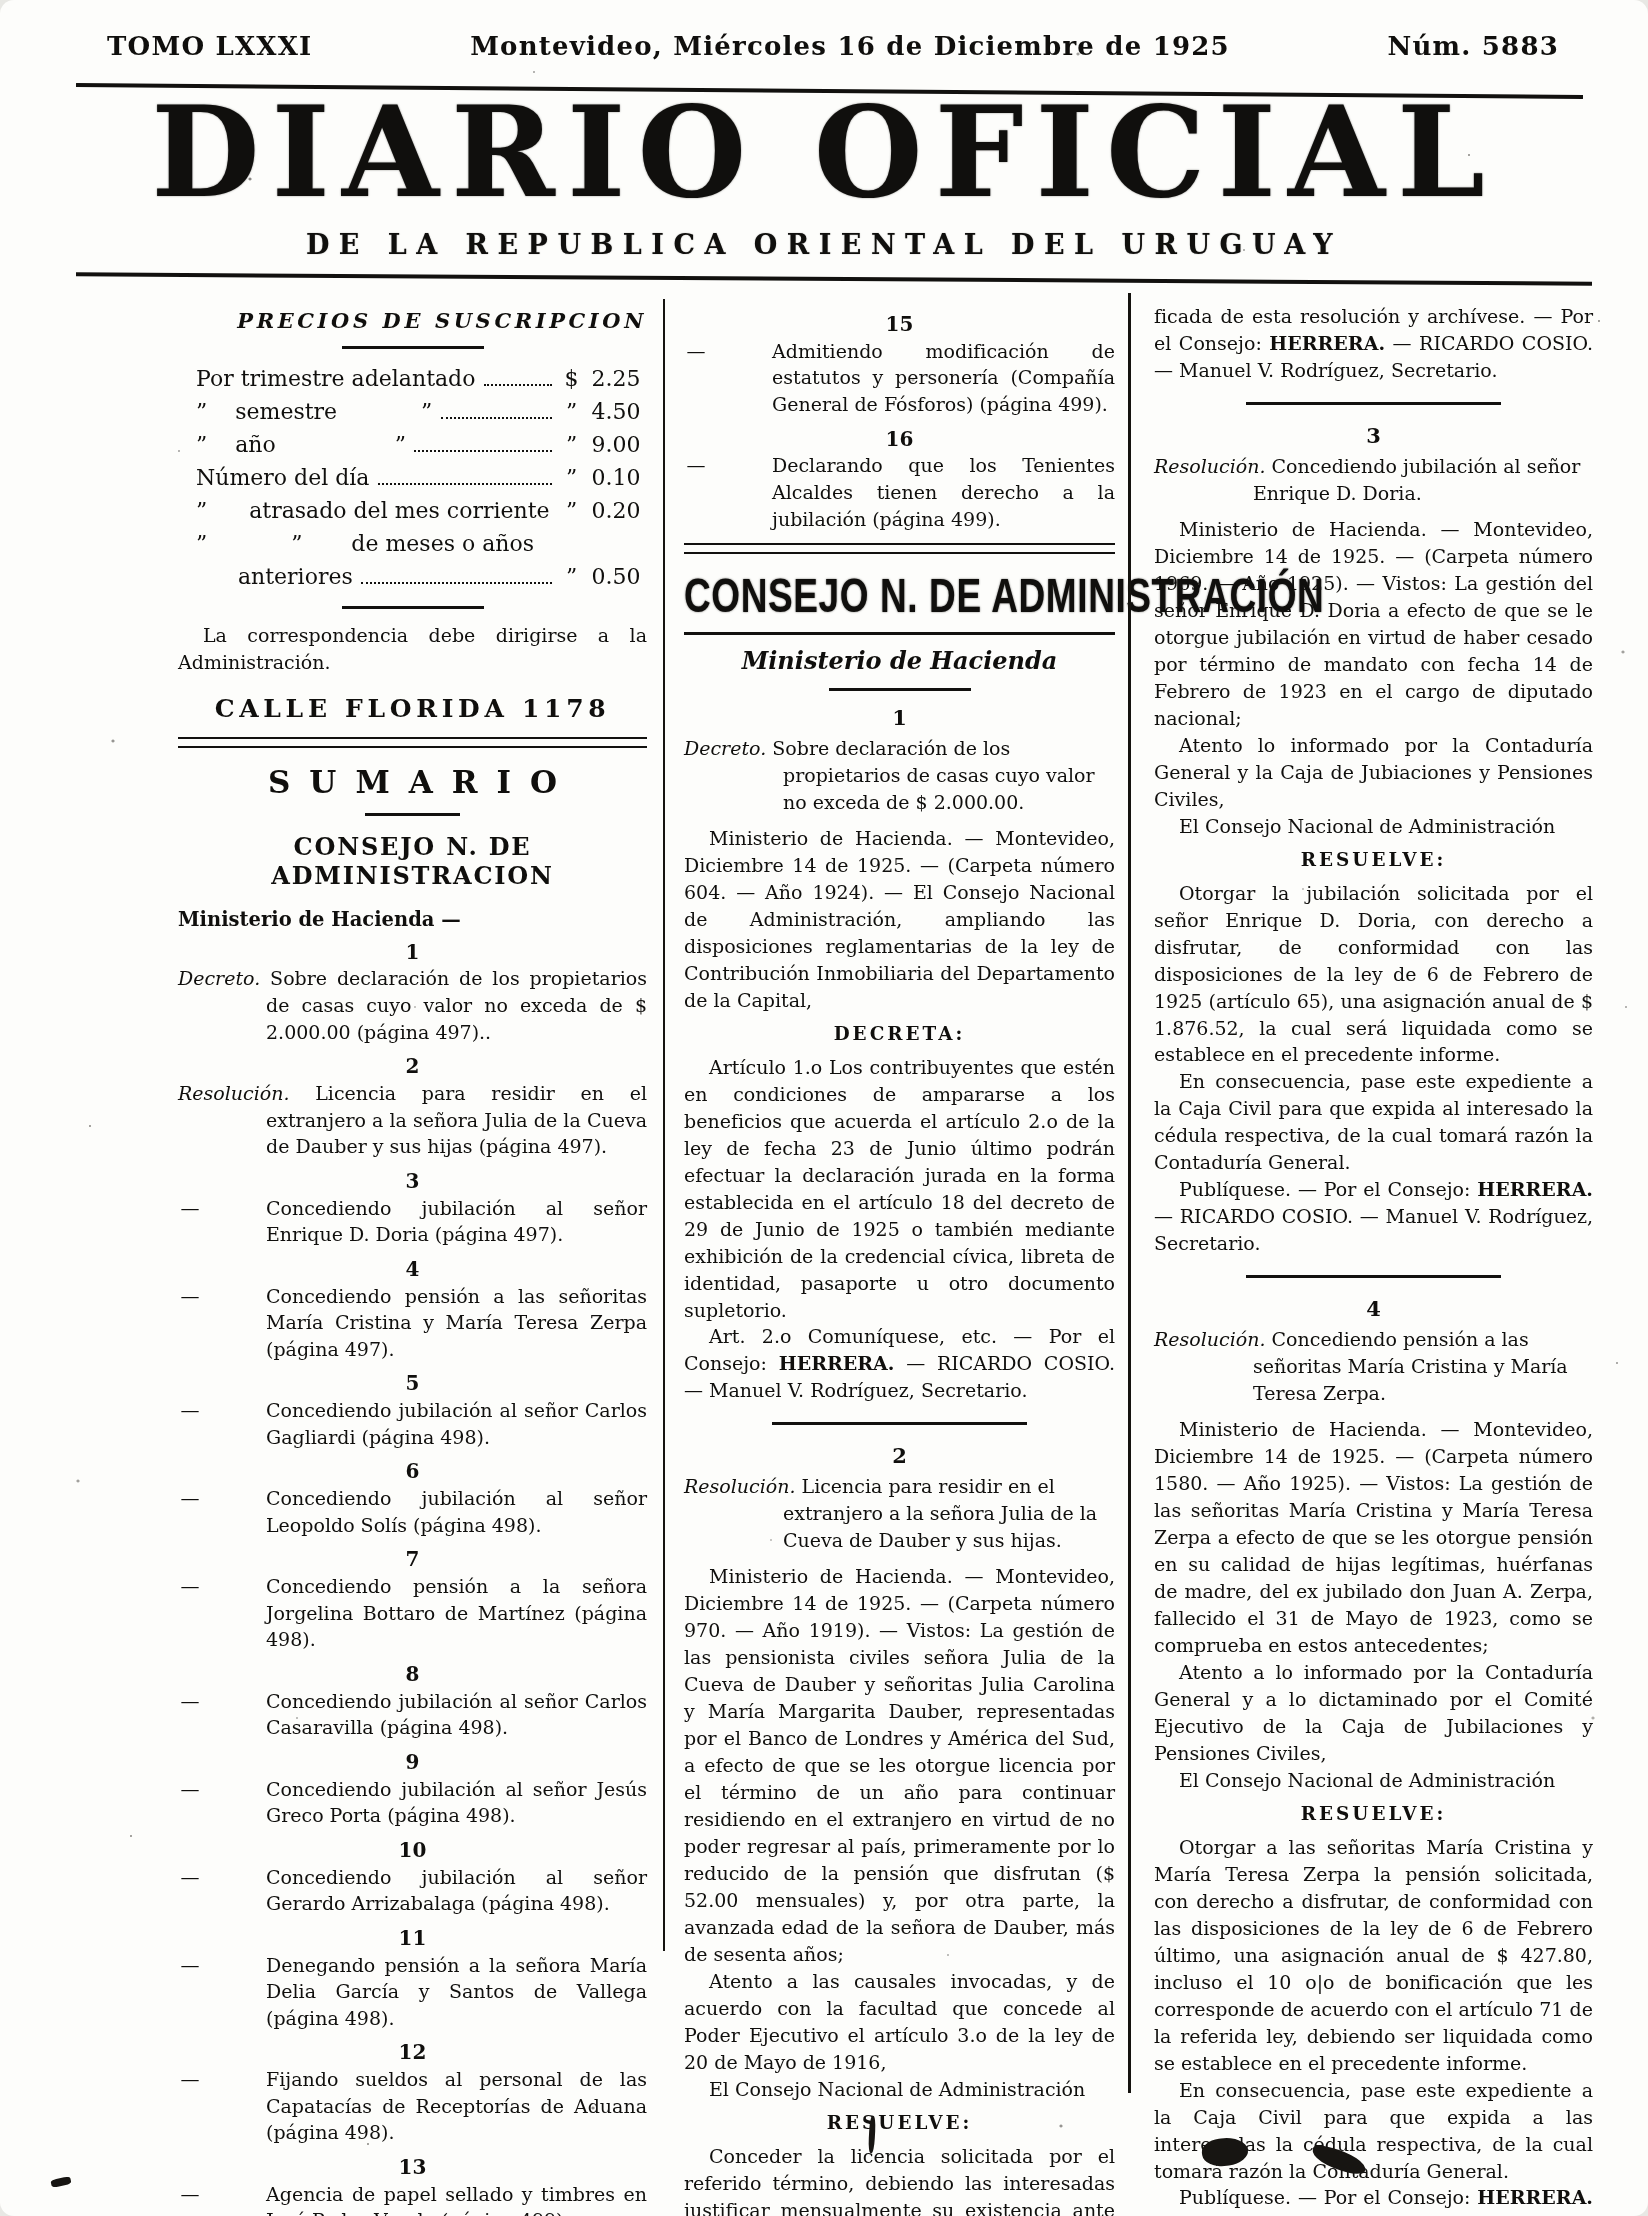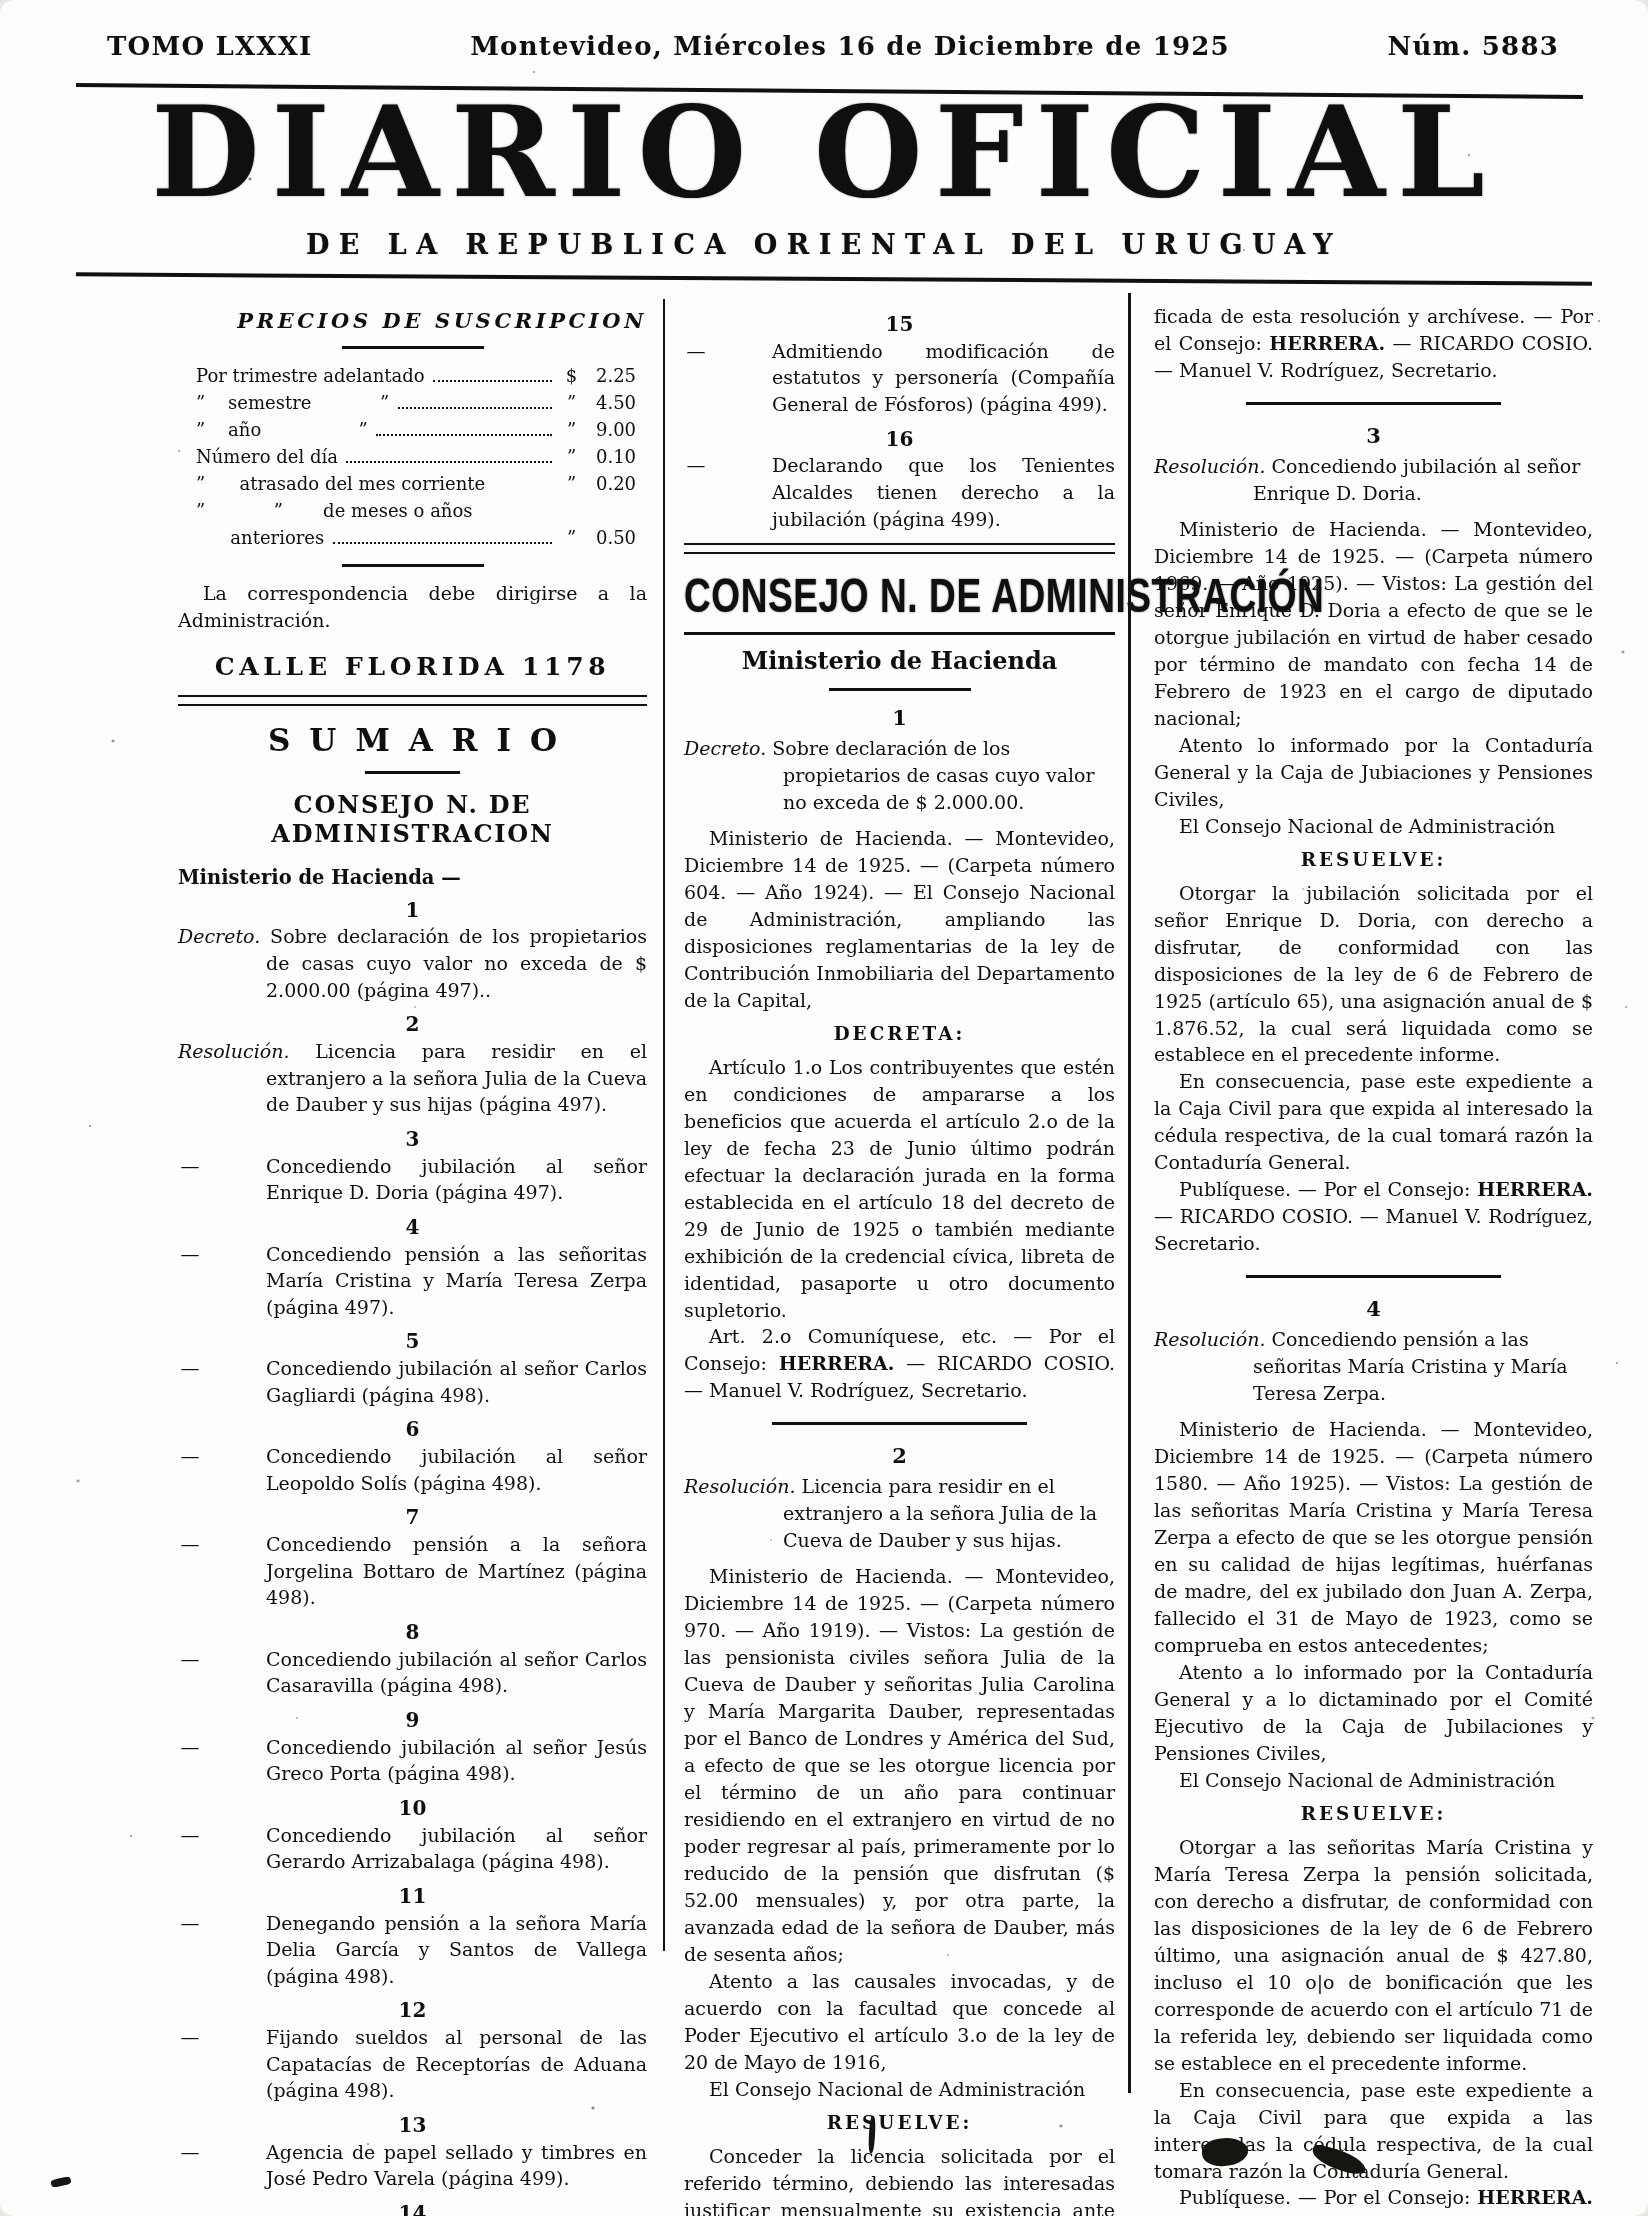--- a/index.html
+++ b/index.html
@@ -39,21 +39,21 @@
   .col-middle{left:684px;width:431px;}
   .col-right{left:1154px;width:439px;}
   .divider{position:absolute;background:#15130f;}
   .divider-1{left:663px;top:299px;width:1.8px;height:1652px;}
   .divider-2{left:1128px;top:293px;width:3px;height:1800px;}
   
   .prices-title{text-align:right;font-weight:bold;font-size:21px;letter-spacing:3.6px;margin:4.7px 0 0;font-style:italic;}
   .center-rule{width:142px;height:3px;background:#12110f;margin:13px auto;}
   .center-rule.small{width:95px;}
   .prices{margin:3.6px 0 0 18px;}
-  .price-row{display:flex;align-items:baseline;font-size:18px;line-height:1.5;}
+  .price-row{display:flex;align-items:baseline;font-size:22px;line-height:1.5;}
   .price-label{white-space:pre;}
   .price-leader{flex:1;border-bottom:2.4px dotted #12110f;margin:0 6px 5.3px 8.3px;}
   .price-spacer{flex:1;}
   .price-cur{width:27px;text-align:center;}
   .price-val{width:62px;text-align:center;}
   .body-p{font-size:19px;line-height:1.42;text-align:justify;text-indent:25px;margin:0;}
   .body-p.noindent{text-indent:0;}
   .corr{margin-top:3.6px;}
   .address{text-align:center;font-weight:bold;font-size:25px;letter-spacing:4.7px;margin:18px 0 14px;}
   .double-rule{height:7px;border-top:2.4px solid #12110f;border-bottom:2.4px solid #12110f;margin:10.7px 0 16.6px;}
@@ -74,21 +74,21 @@
   .short-rule{width:255px;height:3px;background:#12110f;margin:18px auto;}
   .banner{
     font-family:"Liberation Sans", sans-serif;
     font-weight:bold;font-size:37px;text-align:center;
     transform:scaleY(1.32);transform-origin:center;
     letter-spacing:0.6px;margin:21px 0 15.4px;
     text-shadow:0 0 1.8px rgba(15,13,10,.6);
     white-space:nowrap;
   }
   .thick-rule{height:3px;background:#12110f;margin:3.6px 0 10.7px;}
-  .ministry-header{text-align:center;font-weight:bold;font-size:24px;margin:4.7px 0 0;}
+  .ministry-header{text-align:center;font-weight:bold;font-size:24px;margin:4.7px 0 0;font-style:italic;}
   .blocks b{font-weight:bold;}
   
   .speck{position:absolute;top:0;left:0;width:1.8px;height:1.8px;border-radius:50%;
     box-shadow:
      249px 178px 0 0.6px rgba(25,22,18,.5), 568px 89px 0 0 rgba(25,22,18,.45),
      1077px 53px 0 0.6px rgba(25,22,18,.4), 1468px 154px 0 0 rgba(25,22,18,.5),
      178px 450px 0 0 rgba(25,22,18,.4), 912px 379px 0 0.6px rgba(25,22,18,.35),
      1598px 320px 0 0 rgba(25,22,18,.5), 112px 740px 0 0.6px rgba(25,22,18,.45),
      1622px 651px 0 0.6px rgba(25,22,18,.4), 89px 1125px 0 0 rgba(25,22,18,.5),
      1625px 1006px 0 0 rgba(25,22,18,.4), 77px 1480px 0 0.6px rgba(25,22,18,.4),

